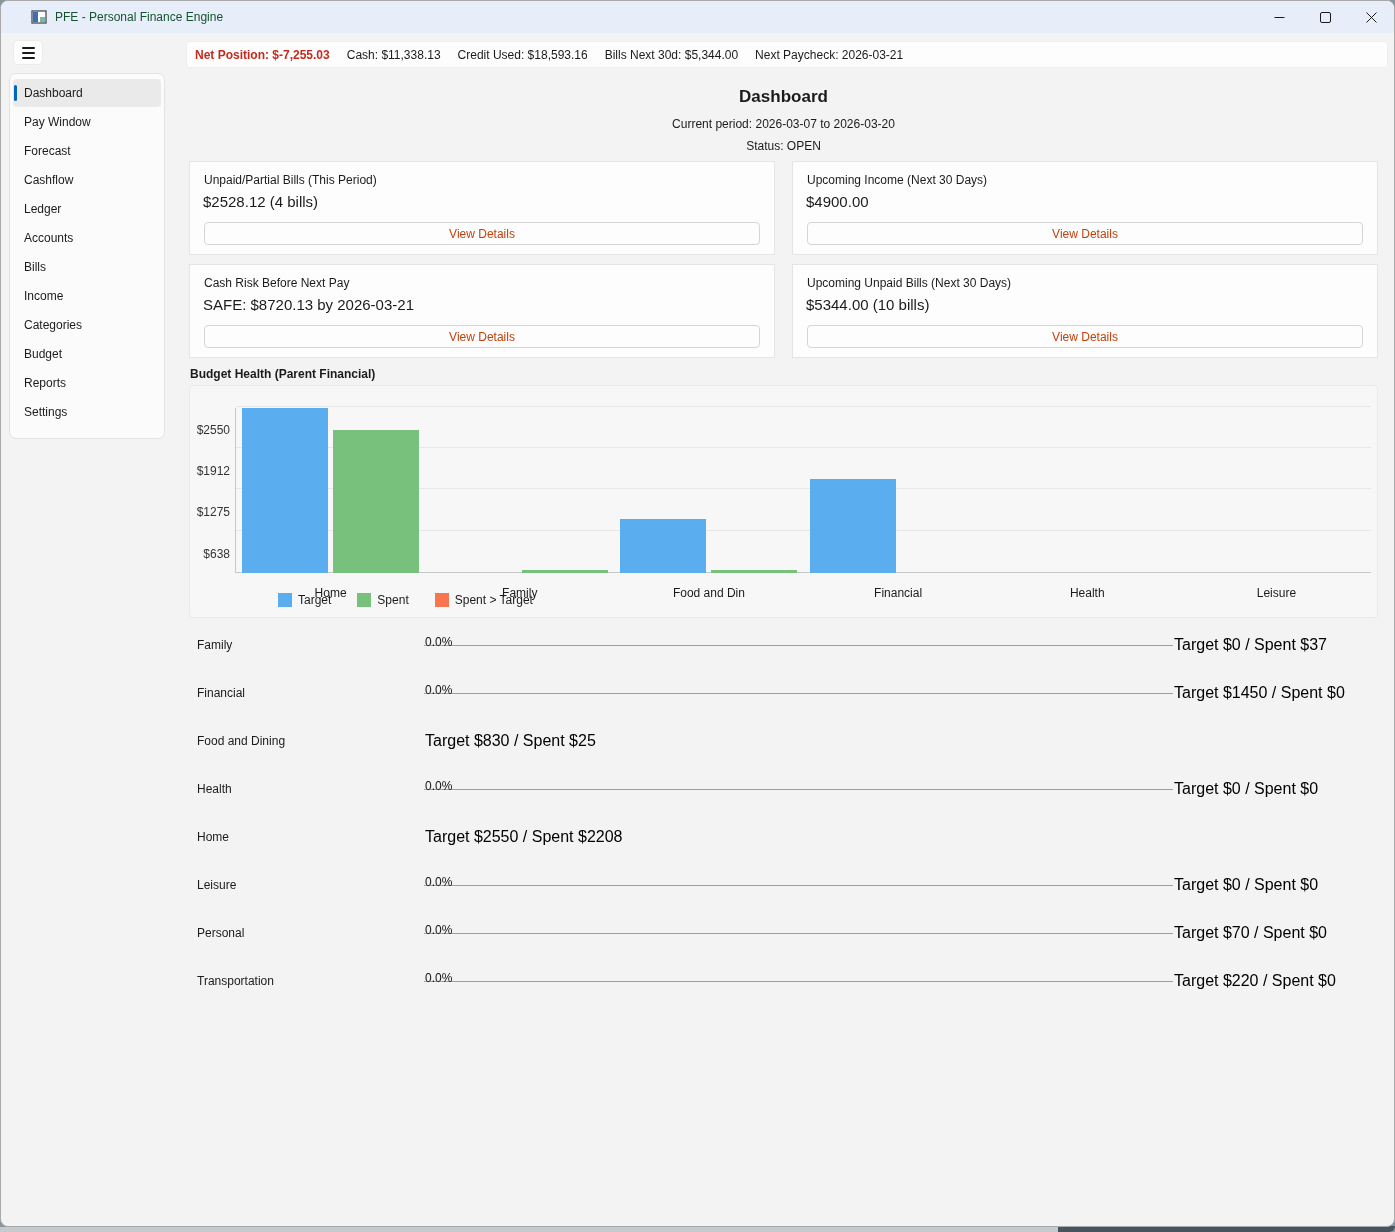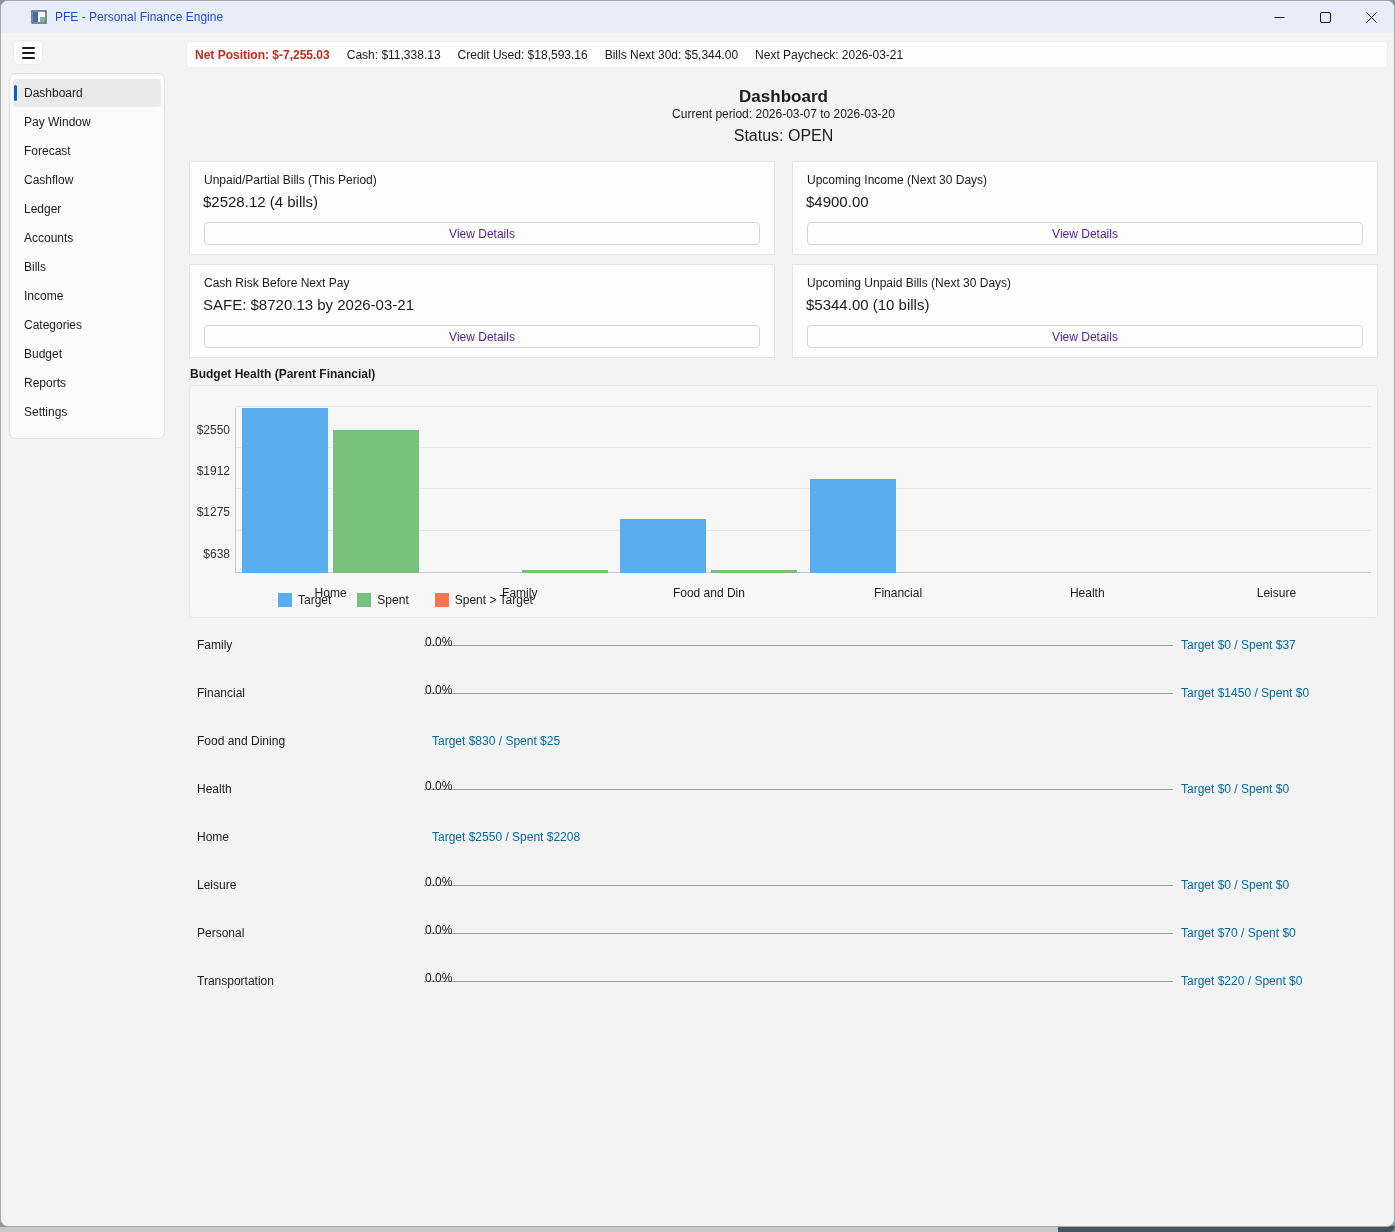--- a/index.html
+++ b/index.html
@@ -8,21 +8,21 @@
   .stage { position:relative; width:1395px; height:1232px; overflow:hidden; background:#8a949c; }
   .edge-left  { position:absolute; left:0; top:1227px; width:1058px; height:5px; background:#c6cacd; }
   .edge-right { position:absolute; left:1058px; right:0; top:1226px; height:6px; background:#45545e; border-radius:0 0 8px 0; }
 
   .window { position:absolute; left:0; top:0; width:1395px; height:1227px;
             background:#f3f3f3; border:1px solid #a9a9a9; border-radius:8px; overflow:hidden; }
 
   
   .titlebar { position:absolute; left:0; top:0; right:0; height:32px; background:#e8eef9; display:flex; align-items:center; }
   .app-icon { margin-left:30px; width:16px; height:16px; display:inline-block; }
-  .win-title { margin-left:8px; font-size:12px; color:#1d4ed8; }
+  .win-title { margin-left:8px; font-size:12px; color:#14532d; }
   .win-controls { position:absolute; right:0; top:0; height:32px; display:flex; }
   .win-btn { width:46px; height:32px; display:flex; align-items:center; justify-content:center; background:transparent; border:none; cursor:pointer; }
 
   
   .hamburger { position:absolute; left:12px; top:39px; width:30px; height:25px; background:#fdfdfd; border:1px solid #ececec;
                border-radius:5px; display:flex; flex-direction:column; justify-content:center; align-items:center; gap:3px; cursor:pointer; }
   .hamburger span { display:block; width:13px; height:2px; background:#1b1b1b; border-radius:1px; }
   .statusbar { position:absolute; left:185px; top:40px; right:6px; height:27px; background:#fdfdfd; border:1px solid #eeeeee;
                border-radius:4px; display:flex; align-items:center; gap:17px; padding-left:8px; font-size:12px; color:#1b1b1b; }
   .statusbar .net { font-weight:bold; }
@@ -31,31 +31,31 @@
   .sidebar { position:absolute; left:8px; top:72px; width:156px; height:366px; background:#fbfbfb;
              border:1px solid #e3e3e3; border-radius:7px; padding:4px 3px; }
   .nav-item { position:relative; height:28px; margin:1px 0; border-radius:4px; display:flex; align-items:center;
               padding-left:11px; font-size:12px; color:#1b1b1b; cursor:pointer; }
   .nav-item.selected { background:#eaeaea; }
   .nav-item.selected::before { content:""; position:absolute; left:1px; top:6px; width:3px; height:16px; background:#0067c0; border-radius:2px; }
 
   
   .main-header { position:absolute; left:188px; top:85px; width:1189px; text-align:center; color:#1b1b1b; }
   .main-header .page-title { font-size:17px; font-weight:bold; line-height:21px; }
-  .main-header .period { margin-top:0; font-size:12px; line-height:14px; }
-  .main-header .status { margin-top:8px; font-size:16px; line-height:14px; }
+  .main-header .period { margin-top:10px; font-size:12px; line-height:14px; }
+  .main-header .status { margin-top:8px; font-size:12px; line-height:14px; }
 
   
   .cards { position:absolute; left:188px; top:160px; width:1189px; display:grid;
            grid-template-columns:1fr 1fr; grid-auto-rows:94px; column-gap:17px; row-gap:9px; }
   .card { position:relative; background:#fdfdfd; border:1px solid #e5e5e5; border-radius:0; }
   .card-title { position:absolute; left:14px; top:11px; font-size:12px; color:#1b1b1b; }
   .card-value { position:absolute; left:13px; top:31px; font-size:15px; color:#1b1b1b; }
   .view-details { position:absolute; left:14px; right:14px; bottom:9px; height:23px; background:#fdfdfd;
-                  border:1px solid #d5d5d5; border-radius:4px; font-size:12px; color:#4c1d95; cursor:pointer;
+                  border:1px solid #d5d5d5; border-radius:4px; font-size:12px; color:#c2410c; cursor:pointer;
                   font-family:"Liberation Sans","DejaVu Sans",sans-serif; }
 
   
   .budget-title { position:absolute; left:189px; top:366px; font-size:12px; font-weight:600; color:#1b1b1b; }
   .chart-panel { position:absolute; left:188px; top:384px; width:1189px; height:233px; background:#f7f7f7;
                  border:1px solid #e9e9e9; border-radius:4px; }
   .plot { position:absolute; left:45px; top:22px; width:1136px; height:165px; border-left:1px solid #c7c7c7; border-bottom:1px solid #c7c7c7; }
   .gridline { position:absolute; left:0; right:0; height:1px; background:#e7e7e7; }
   .ytick { position:absolute; width:38px; text-align:right; font-size:12px; color:#333; }
   .slots { position:absolute; left:46px; top:22px; width:1135px; height:165px; display:flex; }
@@ -68,21 +68,21 @@
   .swatch { width:14px; height:14px; display:inline-block; }
 
   
   .budget-rows { position:absolute; left:196px; top:620px; width:1181px; }
   .brow { display:flex; align-items:center; height:48px; }
   .brow-label { width:227px; font-size:12px; color:#1b1b1b; }
   .brow-bar { position:relative; width:749px; height:48px; }
   .brow-track { position:absolute; left:0; right:0; top:50%; height:1px; background:#9e9e9e; }
   .brow-fill { position:absolute; left:0; top:calc(50% - 11px); height:22px; background:#2e7d32; }
   .brow-pct { position:absolute; left:1px; bottom:20px; font-size:12px; color:#111; }
-  .brow-detail { margin-left:8px; font-size:12px; color:#0369a1; }
+  .brow-detail { margin-left:1px; font-size:16px; color:#000000; }
 </style>
 </head>
 <body>
 
 <div class="stage">
   <div class="edge-left"></div>
   <div class="edge-right"></div>
 
   <div class="window">
 

